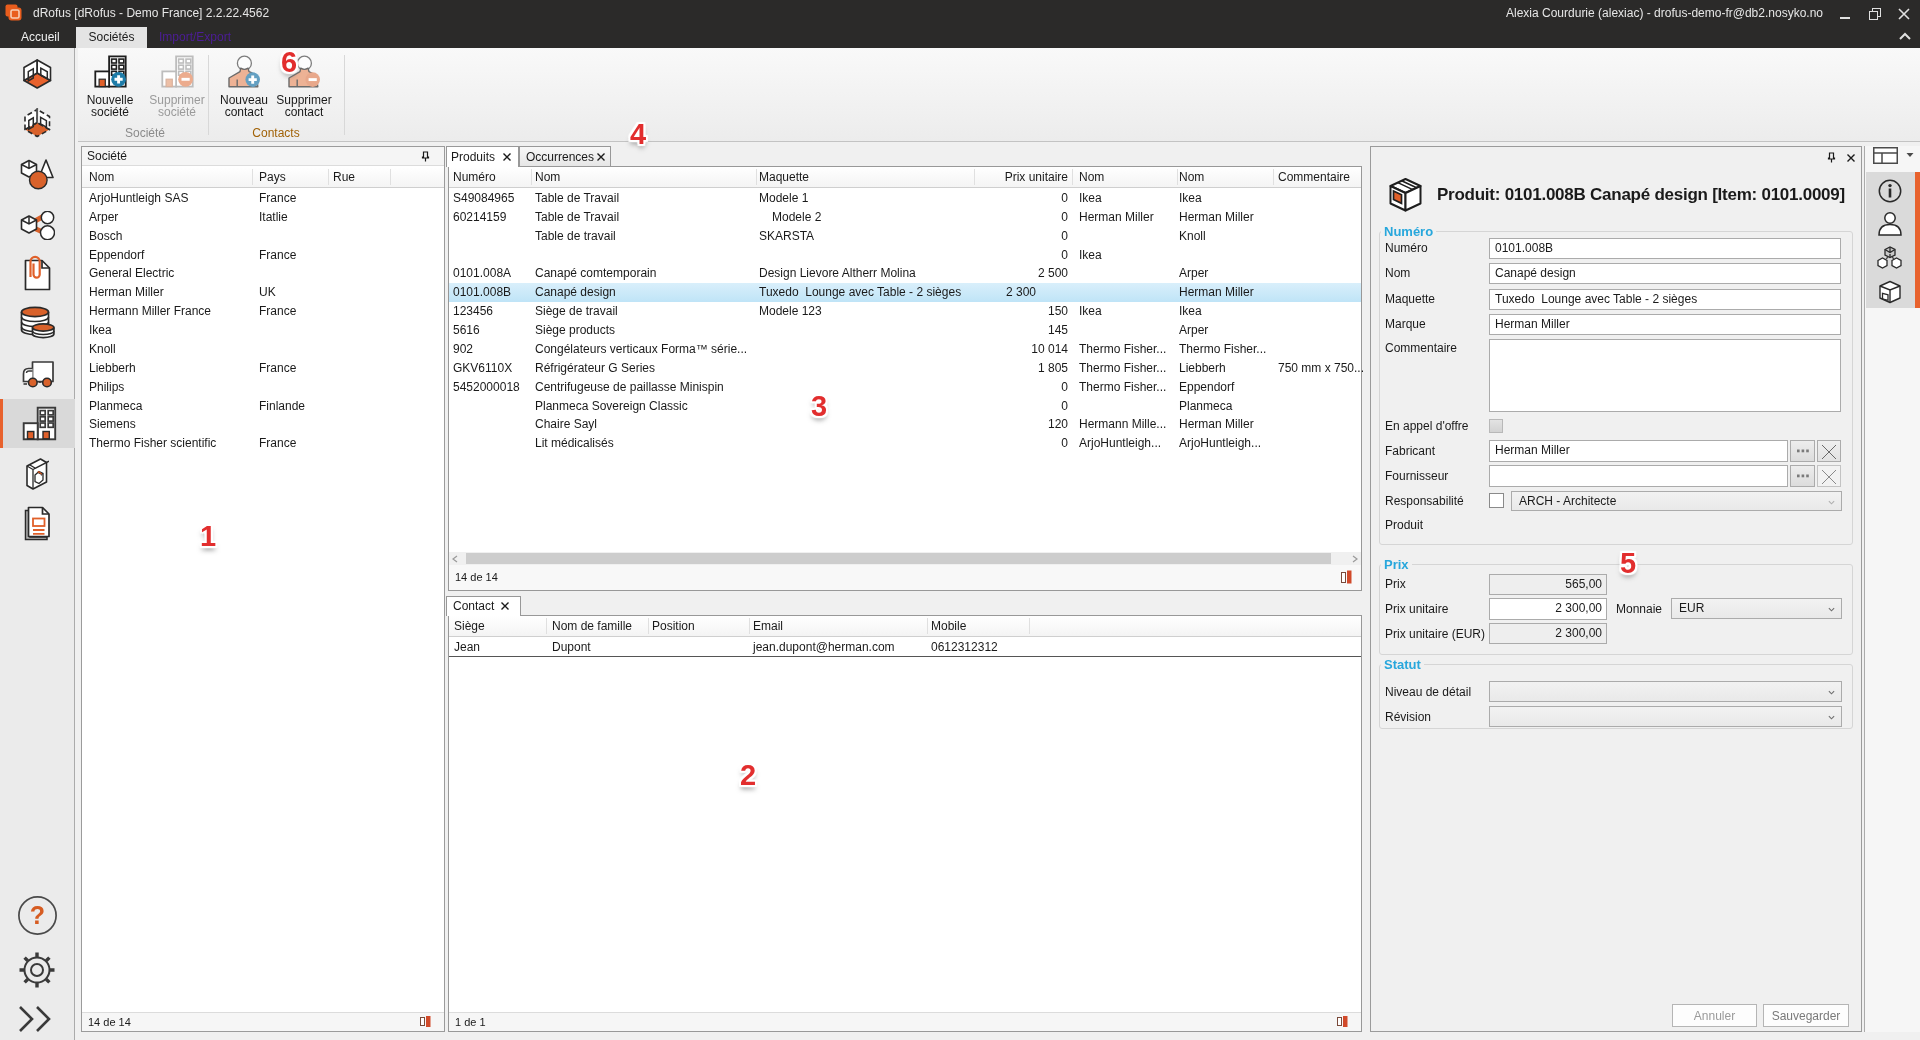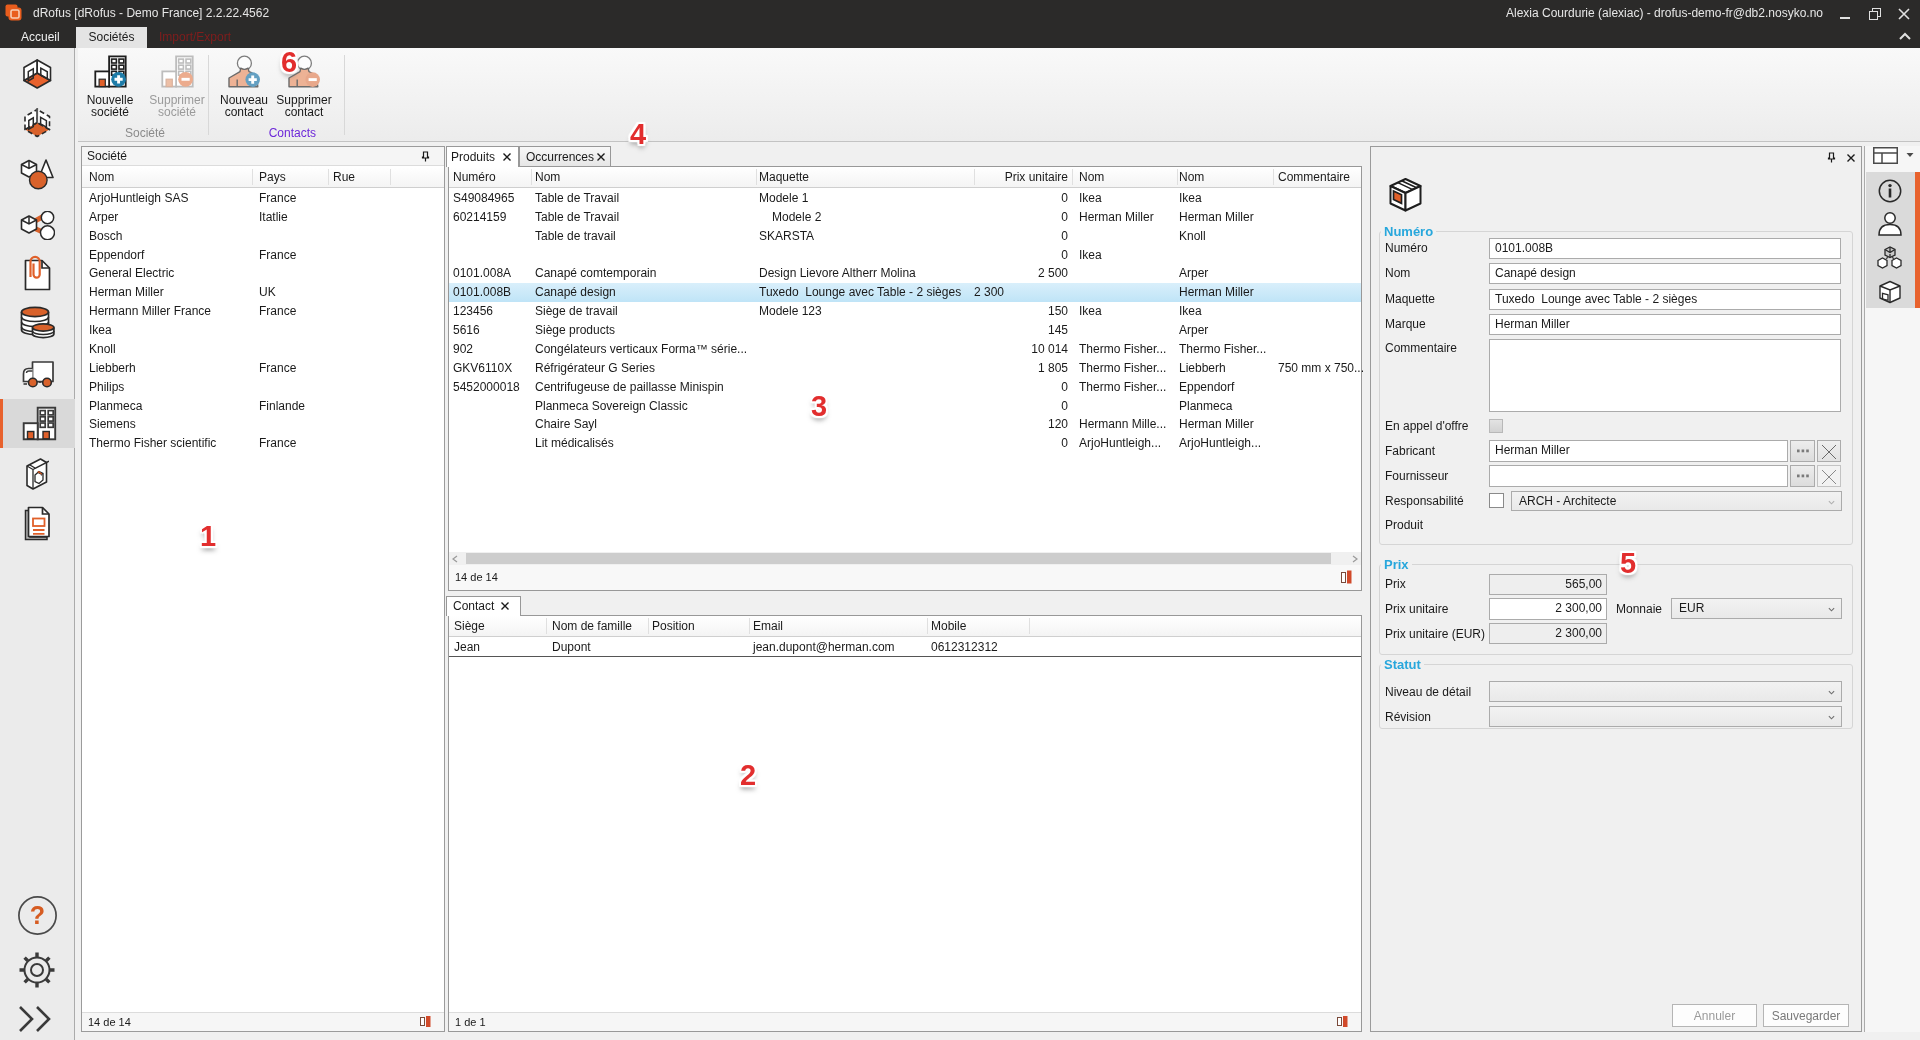--- a/index.html
+++ b/index.html
@@ -38,21 +38,21 @@
  <rect x="3.5" y="0.5" width="8" height="8" fill="none" stroke="#e0e0e0"></rect>
  <rect x="0.5" y="3.5" width="8" height="8" fill="#2b2a29" stroke="#e0e0e0"></rect>
 </svg>
 <svg class="a" style="left:1898px;top:8px" width="12" height="12" viewBox="0 0 12 12">
  <path d="M1 1 L11 11 M11 1 L1 11" stroke="#e0e0e0" stroke-width="1.6"></path>
 </svg>
 
 <div class="a" style="left:76px;top:27px;width:71px;height:21px;background:#e4e4e4"></div>
 <div class="a" style="left:21px;top:27px;height:21px;line-height:21px;color:#f0f0f0">Accueil</div>
 <div class="a" style="left:76px;top:27px;width:71px;height:21px;line-height:21px;color:#1a1a1a;text-align:center">Sociétés</div>
-<div class="a" style="left:159px;top:27px;height:21px;line-height:21px;color:#7f1d1d">Import/Export</div>
+<div class="a" style="left:159px;top:27px;height:21px;line-height:21px;color:#4c1d95">Import/Export</div>
 <svg class="a" style="left:1898px;top:32px" width="14" height="10" viewBox="0 0 14 10">
  <path d="M2 7 L7 2 L12 7" fill="none" stroke="#e0e0e0" stroke-width="2"></path>
 </svg>
 
 <div class="a" style="left:78px;top:48px;width:1842px;height:94px;background:linear-gradient(#f9f9f9,#ececec);border-bottom:1px solid #c3c3c3"></div>
 <div class="a" style="left:208px;top:55px;width:1px;height:80px;background:#d8d8d8"></div>
 <div class="a" style="left:344px;top:55px;width:1px;height:80px;background:#d8d8d8"></div>
 <svg class="a" style="left:94px;top:55px" width="33" height="33" viewBox="0 0 33 33">
  <rect x="15.1" y="1.4" width="16.6" height="30.2" fill="#fff" stroke="#1e1e1e" stroke-width="1.8"></rect>
  <g fill="#fff" stroke="#1e1e1e" stroke-width="1.6">
@@ -95,21 +95,21 @@
  <path d="M2 31.8 L2 23 L13 16.6 L13.7 13.2 A7 7 0 0 0 21.1 13.2 L22 16.6 C27.5 18.3 30.3 22.8 30.8 31.8 Z" fill="#edb295" stroke="#6b6b6b" stroke-width="1.4" stroke-linejoin="round"></path>
  <path d="M10.2 24.5 V31.5" stroke="#6b6b6b" stroke-width="1.4"></path>
  <circle cx="25.7" cy="24.6" r="7.3" fill="#e8a88b"></circle>
  <path d="M21.6 24.6 H29.8" stroke="#fff" stroke-width="2.9"></path>
 </svg>
 <div class="a" style="left:70px;top:95px;width:80px;text-align:center;line-height:11.5px;color:#1a1a1a">Nouvelle<br>société</div>
 <div class="a" style="left:137px;top:95px;width:80px;text-align:center;line-height:11.5px;color:#9a9a9a">Supprimer<br>société</div>
 <div class="a" style="left:204px;top:95px;width:80px;text-align:center;line-height:11.5px;color:#1a1a1a">Nouveau<br>contact</div>
 <div class="a" style="left:264px;top:95px;width:80px;text-align:center;line-height:11.5px;color:#1a1a1a">Supprimer<br>contact</div>
 <div class="a" style="left:105px;top:126px;width:80px;text-align:center;color:#8b8b8b">Société</div>
-<div class="a" style="left:236px;top:126px;width:80px;text-align:right;color:#6d28d9">Contacts</div>
+<div class="a" style="left:236px;top:126px;width:80px;text-align:center;color:#a16207">Contacts</div>
 
 <div class="a" style="left:0;top:48px;width:75px;height:992px;background:#ebebeb;border-right:1px solid #ababab"></div>
 <div class="a" style="left:0;top:399px;width:75px;height:49px;background:#d9d9d9"></div>
 <div class="a" style="left:0;top:399px;width:3px;height:49px;background:#e8622d"></div>
 <svg class="a" style="left:19px;top:59px" width="37" height="32" viewBox="0 0 37 32">
  <path d="M5 21.5 L18.2 14 L31.5 21.5 L18.2 29 Z" fill="#e8622d" stroke="#2a2a2a" stroke-width="1.6" stroke-linejoin="round"></path>
  <path d="M5 21.5 L5 8.5 L18.2 1 L18.2 14 Z" fill="#fff" stroke="#2a2a2a" stroke-width="1.6" stroke-linejoin="round"></path>
  <path d="M18.2 14 L18.2 1 L31.5 8.5 L31.5 21.5 Z" fill="#fff" stroke="#2a2a2a" stroke-width="1.6" stroke-linejoin="round"></path>
  <path d="M9.3 12.7 L14.3 9.8 L14.3 19 L9.3 21.9 Z" fill="none" stroke="#2a2a2a" stroke-width="1.5"></path>
  <path d="M21.8 9.2 L28.3 12.8 L28.3 19.8 L21.8 16.2 Z" fill="none" stroke="#2a2a2a" stroke-width="1.5"></path>
@@ -332,21 +332,21 @@
         <span class="c" style="left:4px">0101.008A</span>
         <span class="c" style="left:86px">Canapé comtemporain</span>
         <span class="c" style="left:310px">Design Lievore Altherr Molina</span>
         <span class="c" style="left:525px;width:94px;text-align:right">2 500</span>
         <span class="c" style="left:730px">Arper</span>
       </div>
   <div class="row" style="top:94.35px;background:linear-gradient(#d9effb,#bfe4f7)">
         <span class="c" style="left:4px">0101.008B</span>
         <span class="c" style="left:86px">Canapé design</span>
         <span class="c" style="left:310px">Tuxedo&nbsp; Lounge avec Table - 2 sièges</span>
-        <span class="c" style="left:525px;width:94px;text-align:left">2 300</span>
+        <span class="c" style="left:525px;width:94px;text-align:center">2 300</span>
         <span class="c" style="left:730px">Herman Miller</span>
       </div>
   <div class="row" style="top:113.22px">
         <span class="c" style="left:4px">123456</span>
         <span class="c" style="left:86px">Siège de travail</span>
         <span class="c" style="left:310px">Modele 123</span>
         <span class="c" style="left:525px;width:94px;text-align:right">150</span>
         <span class="c" style="left:630px">Ikea</span>
         <span class="c" style="left:730px">Ikea</span>
       </div>
@@ -449,20 +449,21 @@
  <svg class="a" style="left:475px;top:6px" width="10" height="10" viewBox="0 0 10 10">
       <path d="M1.5 1.5 L8.5 8.5 M8.5 1.5 L1.5 8.5" stroke="#1a1a1a" stroke-width="1.4"></path>
     </svg>
  <svg class="a" style="left:17px;top:30px" width="35" height="35" viewBox="0 0 35 35">
   <path d="M2.5 9 L17.5 2 L32.5 9 L17.5 16 Z" fill="#fff" stroke="#1e1e1e" stroke-width="2" stroke-linejoin="round"></path>
   <path d="M2.5 9 L17.5 16 L17.5 33.5 L2.5 26.5 Z" fill="#fff" stroke="#1e1e1e" stroke-width="2" stroke-linejoin="round"></path>
   <path d="M17.5 16 L32.5 9 L32.5 26.5 L17.5 33.5 Z" fill="#fff" stroke="#1e1e1e" stroke-width="2" stroke-linejoin="round"></path>
   <path d="M9.8 5.6 L24.8 12.6 M13.6 3.8 L28.6 10.8" fill="none" stroke="#1e1e1e" stroke-width="1.6"></path>
   <path d="M5.5 14 L13.5 17.8 L13.5 26.3 L5.5 22.5 Z" fill="#e0602a" stroke="#1e1e1e" stroke-width="1.7"></path>
 </svg>
+ <div class="a" style="left:66px;top:38px;font-size:17px;font-weight:bold;letter-spacing:-0.25px;white-space:nowrap">Produit: 0101.008B Canapé design [Item: 0101.0009]</div>
  <div class="grplbl" style="left:10px;top:77px">Numéro</div>
  <div class="grp" style="left:8px;top:84px;width:474px;height:314px"></div>
  <div class="lbl" style="left:14px;top:94px">Numéro</div>
     <div class="inp" style="left:118px;top:91px;width:352px;height:21px">0101.008B</div>
  <div class="lbl" style="left:14px;top:119px">Nom</div>
     <div class="inp" style="left:118px;top:116px;width:352px;height:21px">Canapé design</div>
  <div class="lbl" style="left:14px;top:145px">Maquette</div>
     <div class="inp" style="left:118px;top:142px;width:352px;height:21px">Tuxedo&nbsp; Lounge avec Table - 2 sièges</div>
  <div class="lbl" style="left:14px;top:170px">Marque</div>
     <div class="inp" style="left:118px;top:167px;width:352px;height:21px">Herman Miller</div>

